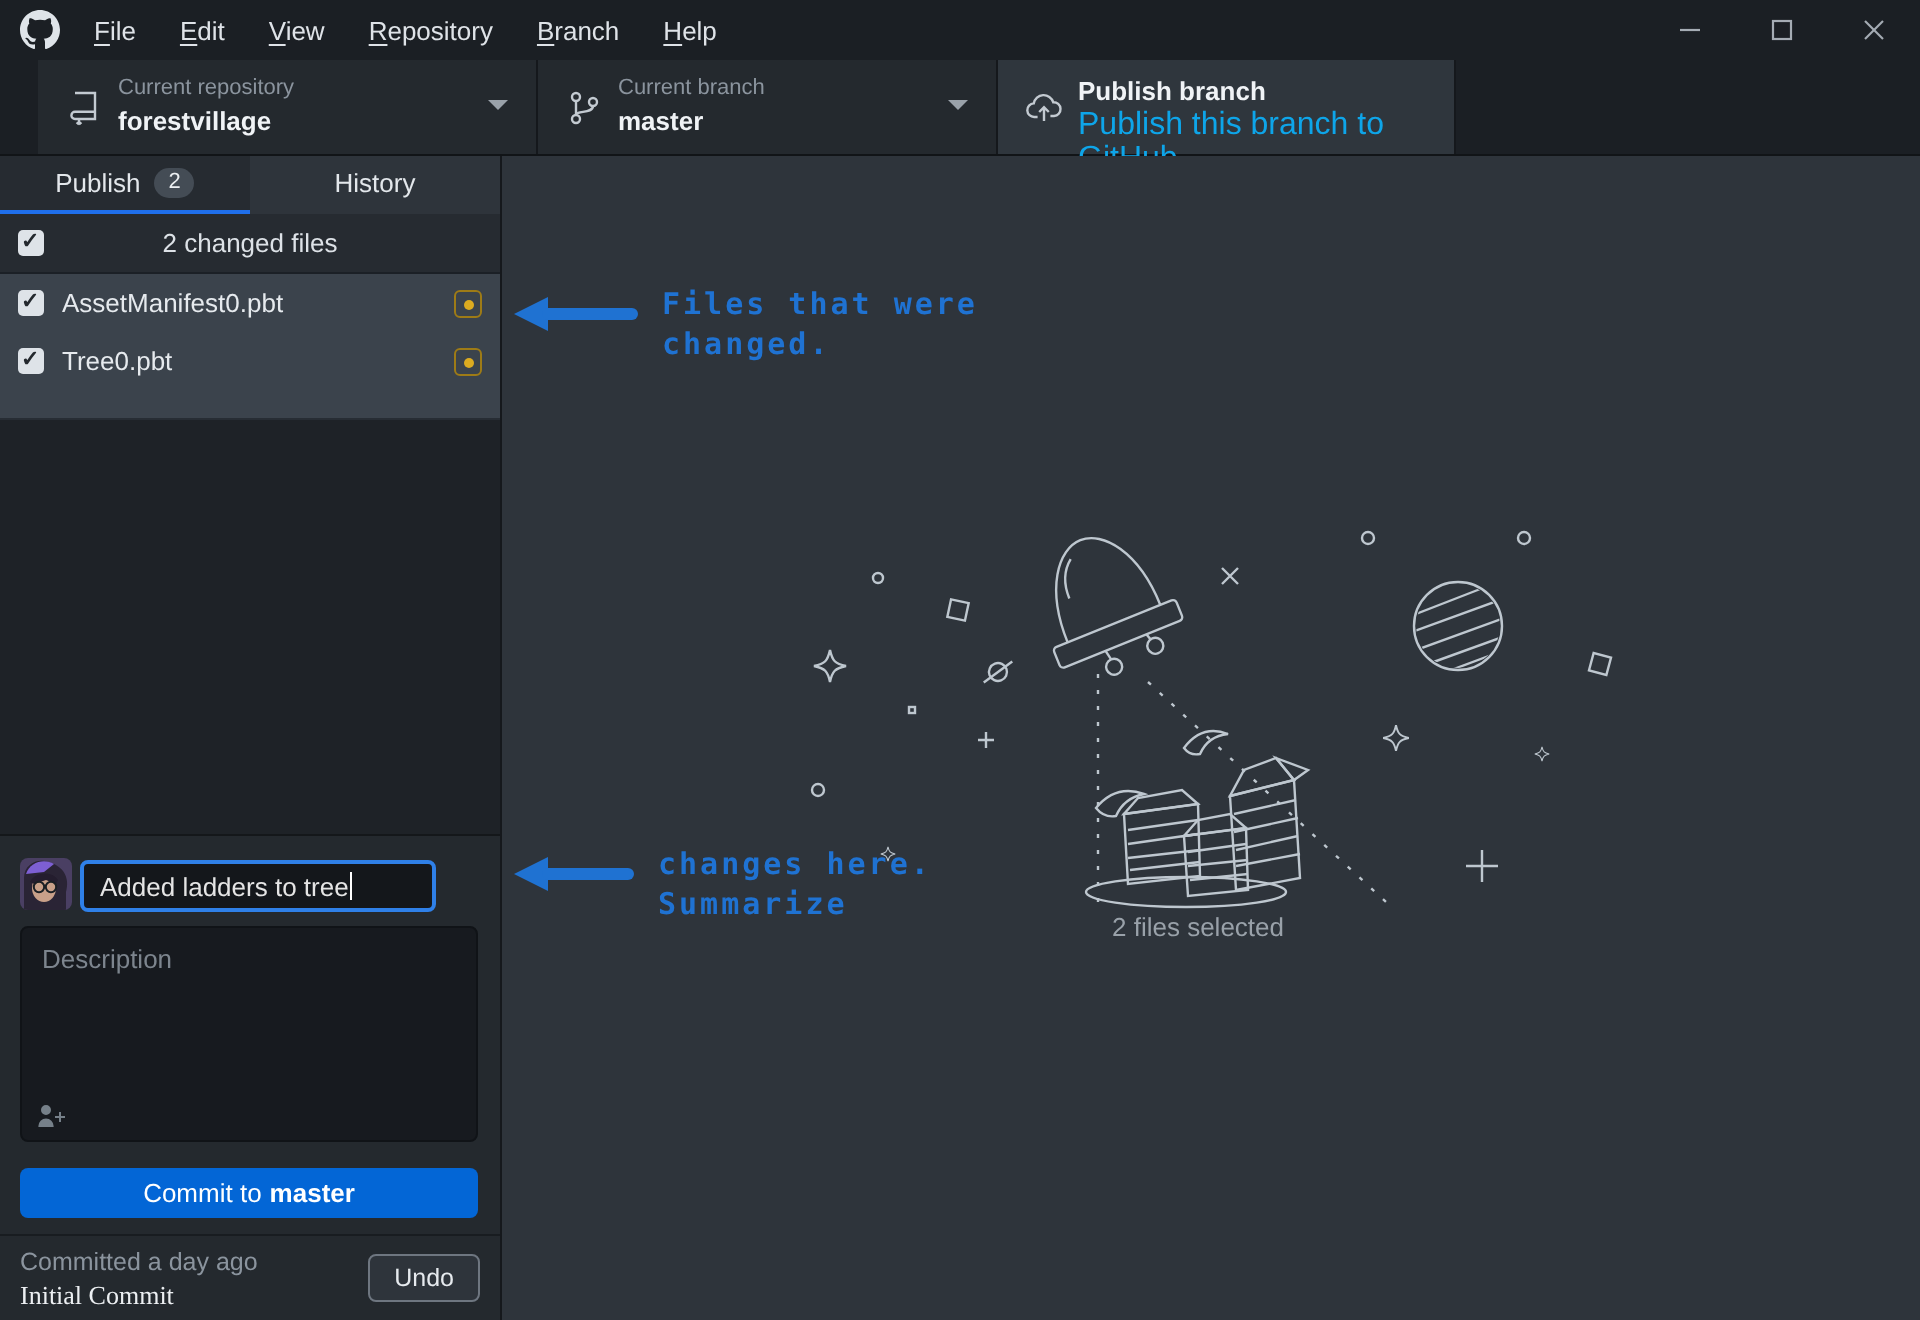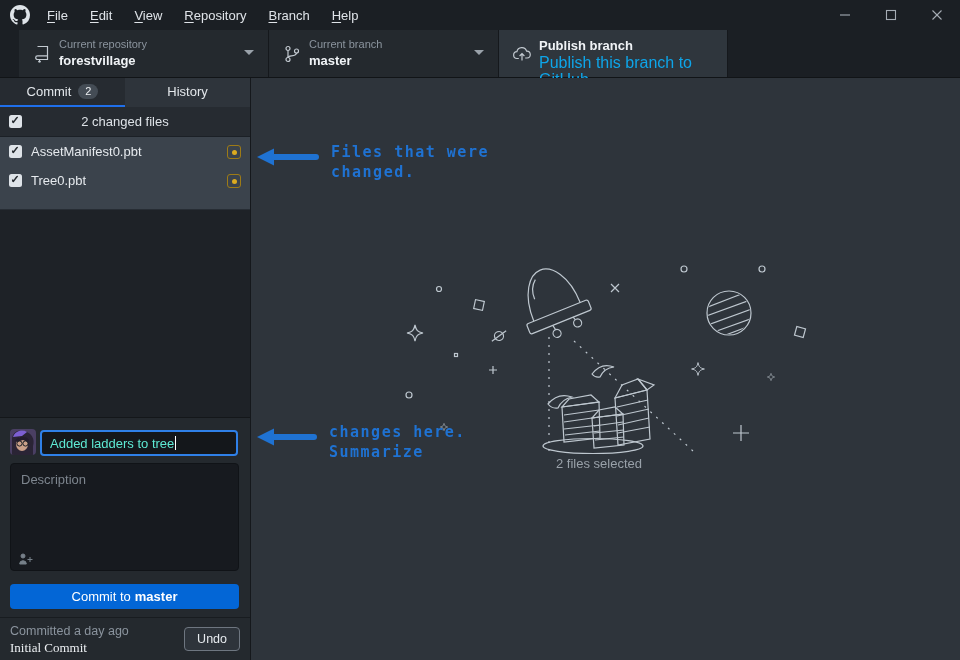--- a/index.html
+++ b/index.html
@@ -46,21 +46,21 @@
   .files-header-label { position:absolute; left:0; width:250px; top:7px; text-align:center; font-size:13px; color:#dde2e7; }
 
   .file-row { position:absolute; left:0; width:250px; height:44px; background:#3b434c; border-bottom:1px solid #272d34; }
   .file-row .checkbox { position:absolute; left:9px; top:8px; }
   .file-name { position:absolute; left:31px; top:7px; font-size:13px; color:#e6eaee; }
   .mod-icon { position:absolute; right:9px; top:8px; width:14px; height:14px; border:1px solid #9e7b16; border-radius:3px; }
   .mod-icon::after { content:""; position:absolute; left:3.5px; top:3.5px; width:5px; height:5px; border-radius:50%; background:#dcab20; }
 
   .commit-form { position:absolute; left:0; top:339px; width:250px; height:200px; background:#24292e; border-top:1px solid #14171a; }
   .avatar { position:absolute; left:10px; top:11px; width:26px; height:26px; border-radius:4px; overflow:hidden; }
-  .summary-input { position:absolute; left:40px; top:12px; width:198px; height:26px; background:#14171b; border:2px solid #2f80e8; border-radius:4px; display:flex; align-items:center; padding-left:8px; font-size:13px; color:#5eead4; }
+  .summary-input { position:absolute; left:40px; top:12px; width:178px; height:26px; background:#14171b; border:2px solid #2f80e8; border-radius:4px; display:flex; align-items:center; padding-left:8px; font-size:13px; color:#e5e5e5; }
   .caret { display:inline-block; width:1px; height:14px; background:#ffffff; margin-left:1px; }
   .description { position:absolute; left:10px; top:45px; width:229px; height:108px; background:#171a1f; border:1px solid #101317; border-radius:4px; }
   .desc-placeholder { position:absolute; left:10px; top:8px; font-size:13px; color:#7d858e; }
   .coauthor { position:absolute; left:8px; bottom:7px; width:14px; height:12px; }
   .coauthor svg { stroke:#768089; fill:#768089; }
   .commit-btn { position:absolute; left:10px; top:166px; width:229px; height:25px; background:#0366d6; border:none; border-radius:4px; color:#ffffff; font-size:13px; font-family:"Liberation Sans",sans-serif; display:flex; align-items:center; justify-content:center; cursor:pointer; }
   .commit-btn b { margin-left:4px; }
 
   .history-bar { position:absolute; left:0; top:539px; width:250px; height:43px; background:#24292e; border-top:1px solid #181c20; }
   .hb-line1 { position:absolute; left:10px; top:6px; font-size:12.5px; color:#8b949e; }
@@ -153,21 +153,21 @@
       <div class="tb-text">
         <div class="tb-value">Publish branch</div>
         <div class="tb-sub">Publish this branch to GitHub</div>
       </div>
     </div>
   </div>
 
   <div class="sidebar">
     <div class="tabs">
       <div class="tab tab-changes">
-        <span>Commit</span>
+        <span>Publish</span>
         <span class="badge">2</span>
       </div>
       <div class="tab tab-history">
         <span>History</span>
       </div>
     </div>
 
     <div class="files-header">
       <span class="checkbox"></span>
       <span class="files-header-label">2 changed files</span>

